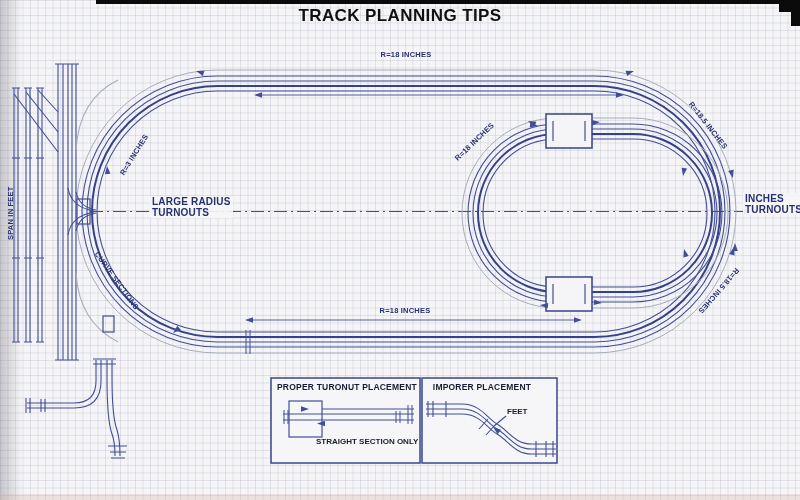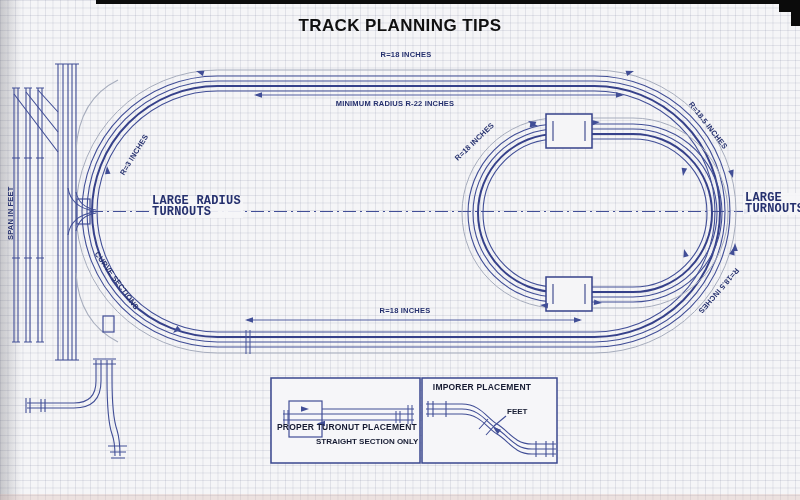--- a/index.html
+++ b/index.html
@@ -12,31 +12,31 @@
     background-size:7.5px 7.5px;
     font-family:"Liberation Sans", sans-serif;
   }
   .shade-left{position:absolute;left:0;top:0;width:22px;height:500px;
     background:linear-gradient(to right, rgba(110,110,118,0.35), rgba(110,110,118,0));}
   .shade-bottom{position:absolute;left:0;top:494px;width:800px;height:6px;
     background:rgba(214,178,168,0.30);}
   .strip{position:absolute;background:#0b0b0b;}
   svg{position:absolute;left:0;top:0;}
   .title{
-    position:absolute;left:0;top:16px;width:800px;text-align:center;
+    position:absolute;left:0;top:6px;width:800px;text-align:center;
     font-size:17px;font-weight:bold;letter-spacing:0.4px;color:#101010;
   }
   .lbl{
     position:absolute;font-size:7.5px;font-weight:bold;color:#25306e;
     white-space:nowrap;letter-spacing:0.2px;
   }
   .lbl.center{text-align:center;}
   .lbl.bg{background:rgba(245,245,247,0.92);padding:0 2px;}
   .rot{transform-origin:0 0;}
-  .turnout-lbl{line-height:11px;font-size:12px;font-family:Liberation Mono, monospace;}
+  .turnout-lbl{line-height:11px;font-size:10px;}
   .inset-title{
     position:absolute;font-size:8.5px;font-weight:bold;color:#171c33;
     letter-spacing:0.2px;white-space:nowrap;
   }
   .inset-note{
     position:absolute;font-size:8px;font-weight:bold;color:#171c33;
     white-space:nowrap;
   }
   .caption{
     position:absolute;right:7px;top:473px;width:300px;text-align:right;
@@ -157,21 +157,20 @@
       <use href="#ah" transform="translate(733,178) rotate(75)"></use>
       <use href="#ah" transform="translate(684,249) rotate(255)"></use>
       <use href="#ah" transform="translate(734,247) rotate(285)"></use>
     </g>
   </svg>
 
   <div class="title">TRACK PLANNING TIPS</div>
 
   <div class="lbl center" style="left:306px;top:50px;width:200px;">R=18 INCHES</div>
 
-  <div class="lbl center" style="left:295px;top:99px;width:200px;">MINIMUM RADIUS R-22 INCHES</div>
 
   <div class="lbl center" style="left:305px;top:306px;width:200px;">R=18 INCHES</div>
 
   <div class="lbl rot" style="left:453px;top:156px;transform:rotate(-44deg);">R=18 INCHES</div>
 
   <div class="lbl rot" style="left:118px;top:172px;transform:rotate(-58deg);">R=3 INCHES</div>
 
   <div class="lbl rot" style="left:694px;top:100px;transform:rotate(52deg);">R=18.5 INCHES</div>
 
   <div class="lbl rot" style="left:741px;top:272px;transform:rotate(131deg);">R=18.5 INCHES</div>
@@ -179,25 +178,25 @@
   <div class="lbl rot" style="left:6px;top:240px;transform:rotate(-90deg);">SPAN IN FEET</div>
 
   <div class="lbl rot" style="left:100px;top:250px;transform:rotate(54deg);">CURVE SECTIONS</div>
 
   <div class="lbl bg turnout-lbl" style="left:150px;top:196px;">
     <span>LARGE RADIUS</span><br>
     <span>TURNOUTS</span>
   </div>
 
   <div class="lbl bg turnout-lbl" style="left:743px;top:193px;">
-    <span>LARGE</span><br>
+    <span>INCHES</span><br>
     <span>TURNOUTS</span>
   </div>
 
-  <div class="inset-title" style="left:277px;top:382px;margin-top:40px;">PROPER TURONUT PLACEMENT</div>
+  <div class="inset-title" style="left:277px;top:382px;">PROPER TURONUT PLACEMENT</div>
 
   <div class="inset-note" style="left:316px;top:437px;width:88px;text-align:center;">STRAIGHT SECTION ONLY</div>
 
   <div class="inset-title" style="left:424px;top:382px;width:116px;text-align:center;">IMPORER PLACEMENT</div>
 
   <div class="inset-note" style="left:507px;top:407px;">FEET</div>
 
 
 </div>
 

